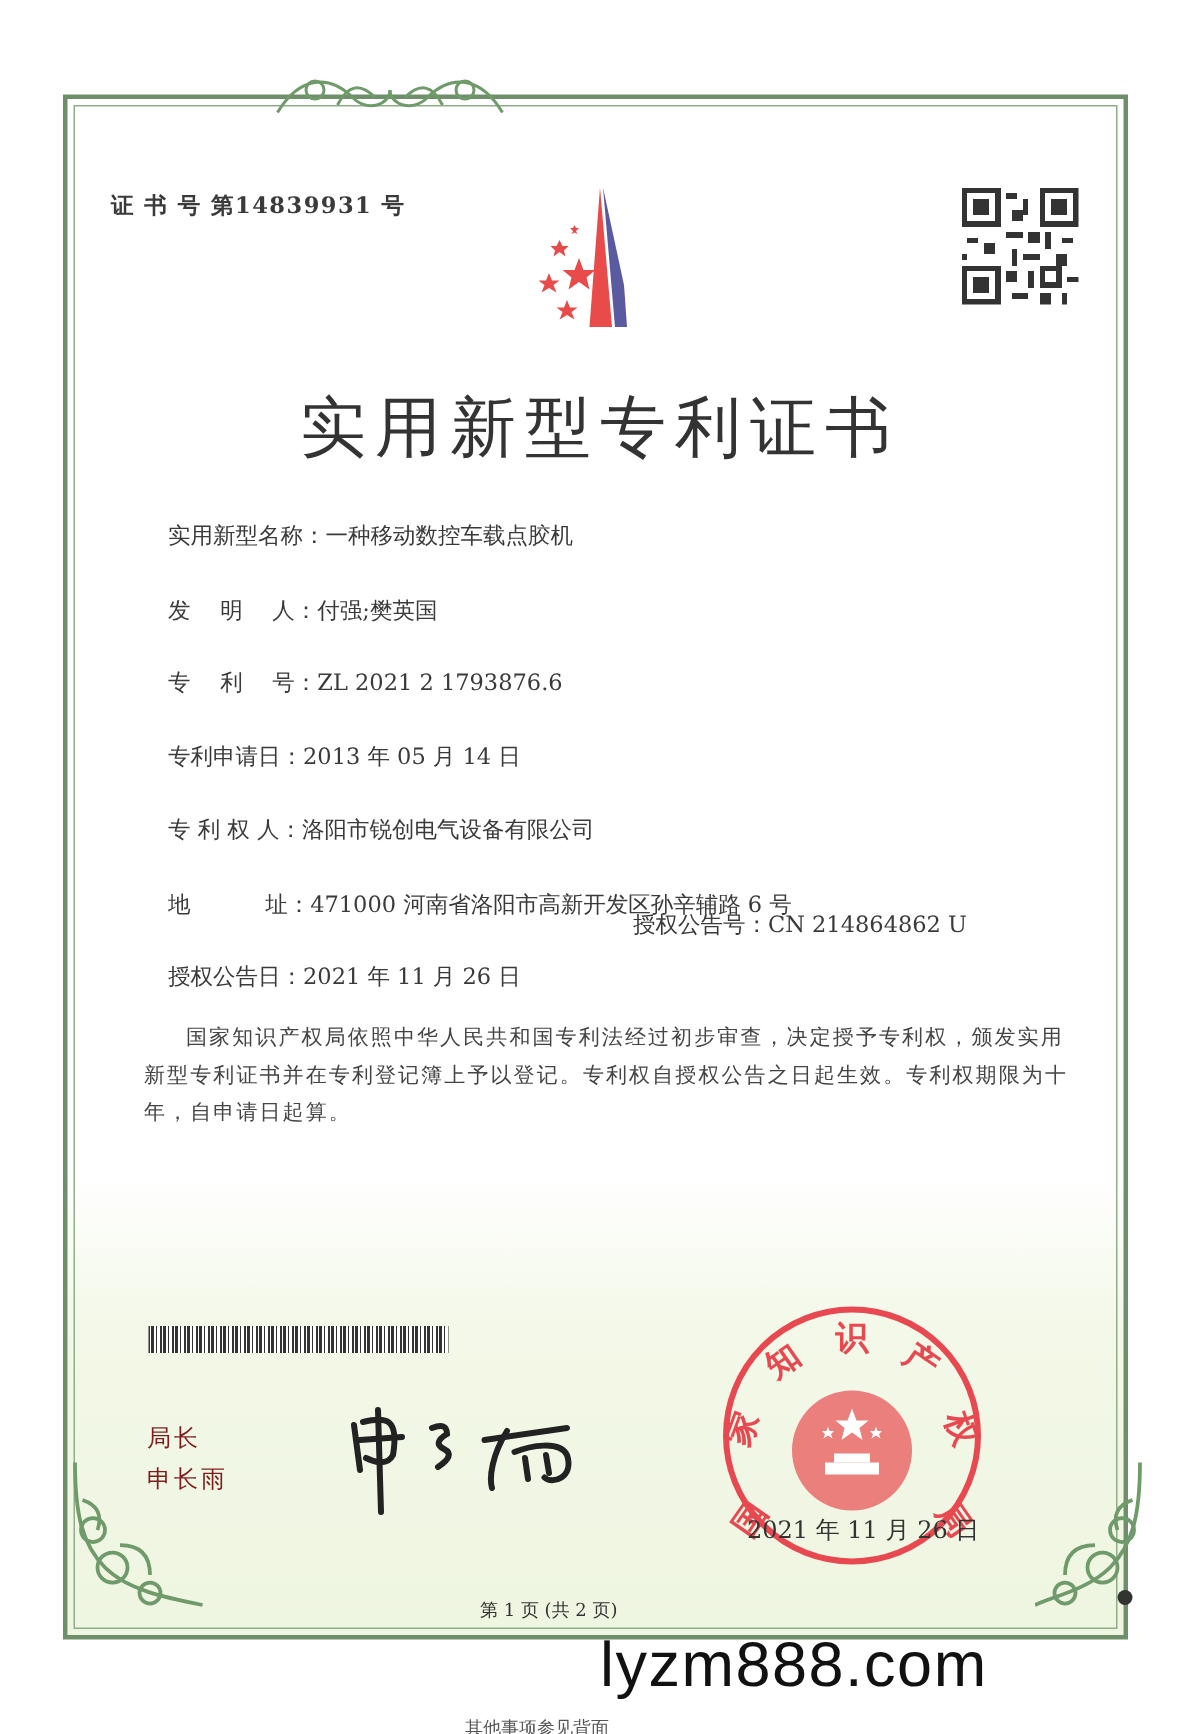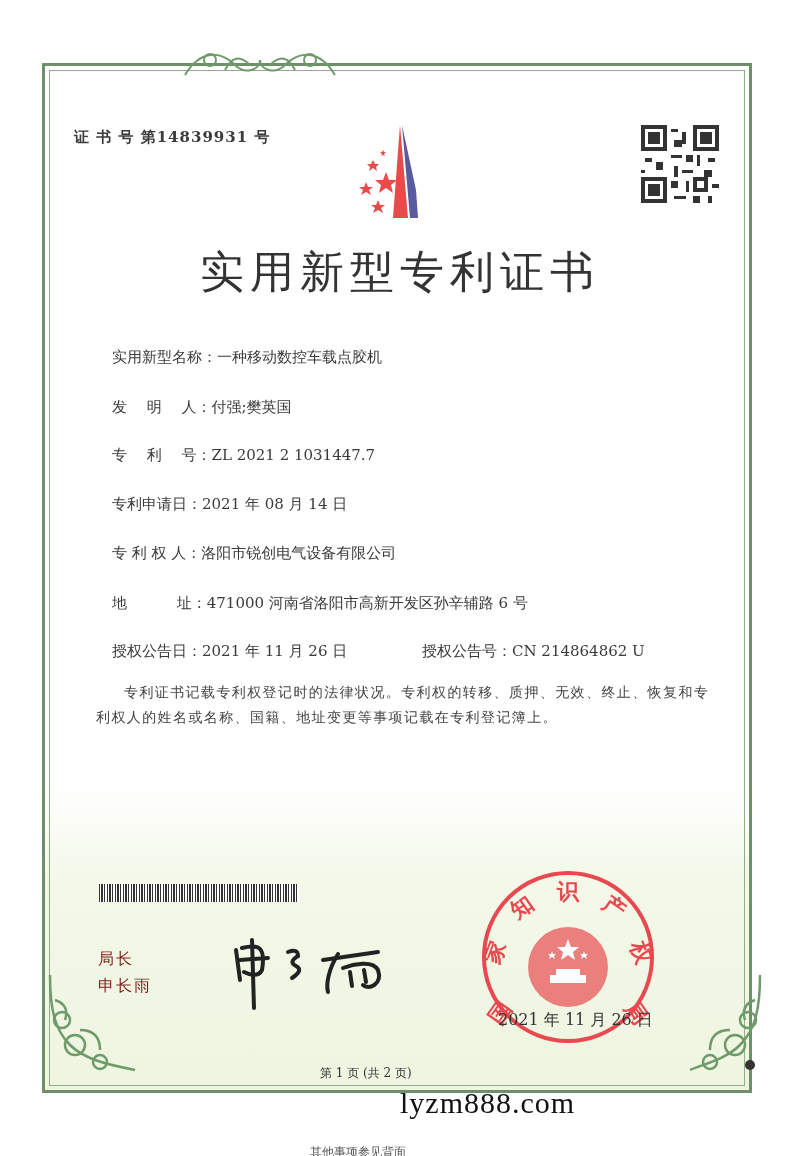--- a/index.html
+++ b/index.html
@@ -14,34 +14,34 @@
     border:3px solid #6f8f6a; box-sizing:border-box;
     background:linear-gradient(to bottom,#ffffff 0%,#ffffff 70%,#f3f8e8 80%,#eef5e0 100%);
   }
   .frame-inner {
     position:absolute; left:4px; top:4px; right:4px; bottom:4px;
     border:1px solid #8fae88;
   }
   .ornament { position:absolute; }
   .abs { position:absolute; white-space:nowrap; }
   .cert-no { left:74px; top:128px; font-size:15px; letter-spacing:1px;font-weight:bold; }
-  .title { left:0; width:800px; top:243px; text-align:center; font-size:44px; letter-spacing:6px; color:#333; font-family:"DejaVu Serif",serif; }
+  .title { left:0; width:800px; top:256px; text-align:center; font-size:44px; letter-spacing:6px; color:#333; font-family:"DejaVu Serif",serif; }
   .row { left:90px; font-size:15px; color:#3a3a3a;margin-left:22px; }
   .row .lbl { display:inline-block; }
   .para { left:96px; width:625px; font-size:14px; line-height:25px; color:#444; white-space:normal; font-family:"DejaVu Sans",sans-serif; letter-spacing:1.4px;}
   .para p { margin:0; text-indent:28px; }
   .barcode { left:99px; top:884px; width:200px; height:18px;
     background:repeating-linear-gradient(90deg,#333 0 1px,#fff 1px 2px,#333 2px 3px,#333 3px 4px,#fff 4px 5px,#333 5px 6px,#fff 6px 8px);
   }
   .director { left:98px; font-size:16px; font-family:"DejaVu Sans",sans-serif; color:#7f1d1d; letter-spacing:2px; }
   .seal { left:478px; top:867px; width:180px; height:180px; }
   .seal-date { left:498px; top:1010px; font-size:16px; color:#333; }
   .page-no { left:320px; top:1065px; font-size:12px; color:#333; }
   .note { left:310px; top:1144px; font-size:12px; color:#555; font-family:"DejaVu Sans",sans-serif;}
-  .watermark { left:400px; top:1086px; font-size:30px; color:#111; font-family:Liberation Serif, serif; letter-spacing:1px;}
+  .watermark { left:400px; top:1086px; font-size:42px; color:#111; font-family:Liberation Sans, sans-serif; letter-spacing:1px;}
 </style>
 </head>
 <body>
 
 <div class="frame">
   <div class="frame-inner"></div>
 </div>
 
 <svg class="ornament" style="left:180px;top:40px" width="160" height="45" viewBox="0 0 160 45">
   <g fill="none" stroke="#6f9a6a" stroke-width="2">
@@ -131,40 +131,40 @@
 
 <div class="abs title">实用新型专利证书</div>
 
 <div class="abs row" style="top:348px">
   <span class="lbl">实用新型名称：</span><span>一种移动数控车载点胶机</span>
 </div>
 <div class="abs row" style="top:398px">
   <span class="lbl">发　 明 　人：</span><span>付强;樊英国</span>
 </div>
 <div class="abs row" style="top:446px">
-  <span class="lbl">专 　利　 号：</span><span>ZL 2021 2 1031447.7</span>
+  <span class="lbl">专 　利　 号：</span><span>ZL 2021 2 1793876.6</span>
 </div>
 <div class="abs row" style="top:495px">
-  <span class="lbl">专利申请日：</span><span>2021 年 08 月 14 日</span>
+  <span class="lbl">专利申请日：</span><span>2013 年 05 月 14 日</span>
 </div>
 <div class="abs row" style="top:544px">
   <span class="lbl">专 利 权 人：</span><span>洛阳市锐创电气设备有限公司</span>
 </div>
 <div class="abs row" style="top:594px">
   <span class="lbl">地　　　 址：</span><span>471000 河南省洛阳市高新开发区孙辛辅路 6 号</span>
 </div>
 <div class="abs row" style="top:642px">
   <span class="lbl">授权公告日：</span><span>2021 年 11 月 26 日</span>
 </div>
-<div class="abs row" style="top:642px;left:400px">
+<div class="abs row" style="top:607px;left:400px">
   <span class="lbl">授权公告号：</span><span>CN 214864862 U</span>
 </div>
 
 <div class="abs para" style="top:680px">
-  <p>专利证书记载专利权登记时的法律状况。专利权的转移、质押、无效、终止、恢复和专利权人的姓名或名称、国籍、地址变更等事项记载在专利登记簿上。</p>
+  <p>国家知识产权局依照中华人民共和国专利法经过初步审查，决定授予专利权，颁发实用新型专利证书并在专利登记簿上予以登记。专利权自授权公告之日起生效。专利权期限为十年，自申请日起算。</p>
 </div>
 
 <div class="abs barcode"></div>
 
 <div class="abs director" style="top:949px">局长</div>
 <div class="abs director" style="top:976px">申长雨</div>
 
 <svg class="abs" style="left:228px;top:930px" width="180" height="80" viewBox="0 0 180 80">
   <g fill="none" stroke="#222" stroke-width="4" stroke-linecap="round">
     <path d="M8 20 L12 50"></path>

